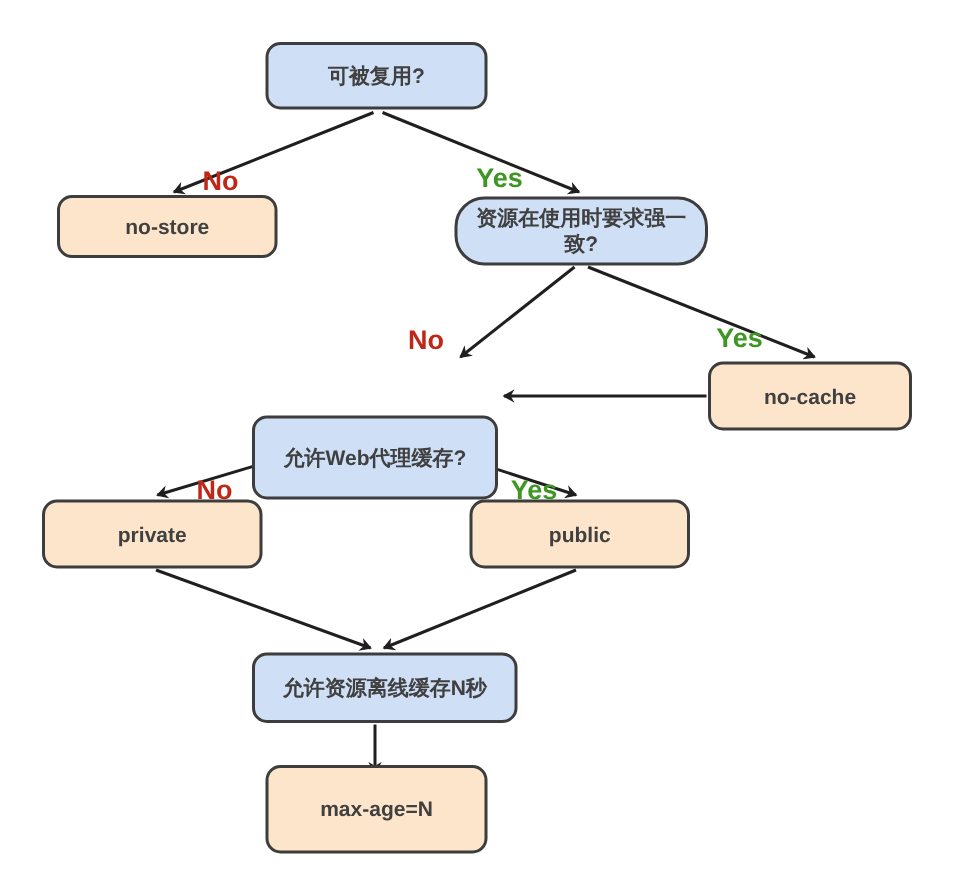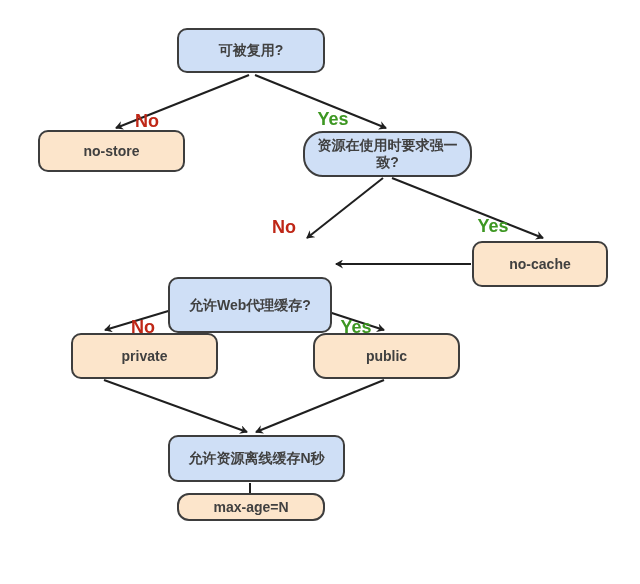--- a/index.html
+++ b/index.html
@@ -79,27 +79,27 @@
   <div class="node decision" style="left:177px; top:28px;  width:148px; height:45px;">可被复用?</div>
 
   <div class="node result" style="left:38px;  top:130px; width:147px; height:42px;">no-store</div>
 
   <div class="node decision" style="left:303px; top:131px; width:169px; height:46px;border-radius:20px;">资源在使用时要求强一致?</div>
 
   <div class="node decision" style="left:168px; top:241px; width:164px; height:56px;margin-top:36px;">允许Web代理缓存?</div>
 
   <div class="node result" style="left:472px; top:241px; width:136px; height:46px;">no-cache</div>
 
-  <div class="node result" style="left:28px;  top:333px; width:147px; height:46px;margin-left:43px;">private</div>
+  <div class="node result" style="left:28px;  top:333px; width:147px; height:46px;">private</div>
 
-  <div class="node result" style="left:313px; top:333px; width:147px; height:46px;border-radius:13px;">public</div>
+  <div class="node result" style="left:313px; top:333px; width:147px; height:46px;">public</div>
 
   <div class="node decision" style="left:168px; top:435px; width:177px; height:47px;">允许资源离线缓存N秒</div>
 
-  <div class="node result" style="left:177px; top:493px; width:148px; height:28px;border-radius:12px;">max-age=N</div>
+  <div class="node result" style="left:177px; top:510px; width:148px; height:59px;">max-age=N</div>
 
   <span class="edge-label no" style="left:147px; top:97px;">No</span>
   <span class="edge-label yes" style="left:333px; top:95px;">Yes</span>
   <span class="edge-label no" style="left:284px; top:203px;">No</span>
   <span class="edge-label yes" style="left:493px; top:202px;">Yes</span>
   <span class="edge-label no" style="left:143px; top:303px;">No</span>
   <span class="edge-label yes" style="left:356px; top:303px;">Yes</span>
 
 </div>
 

